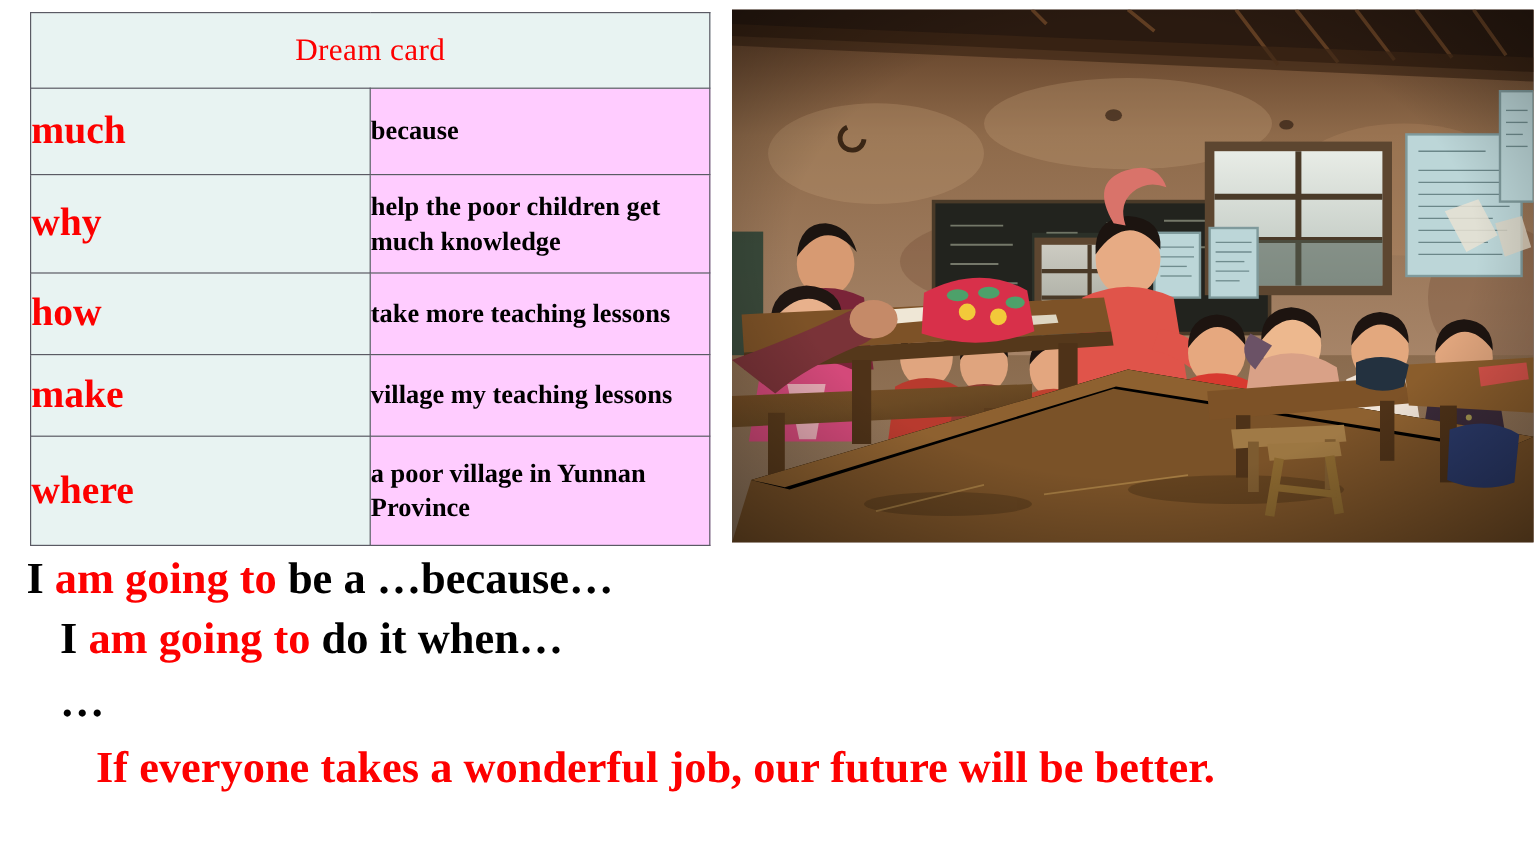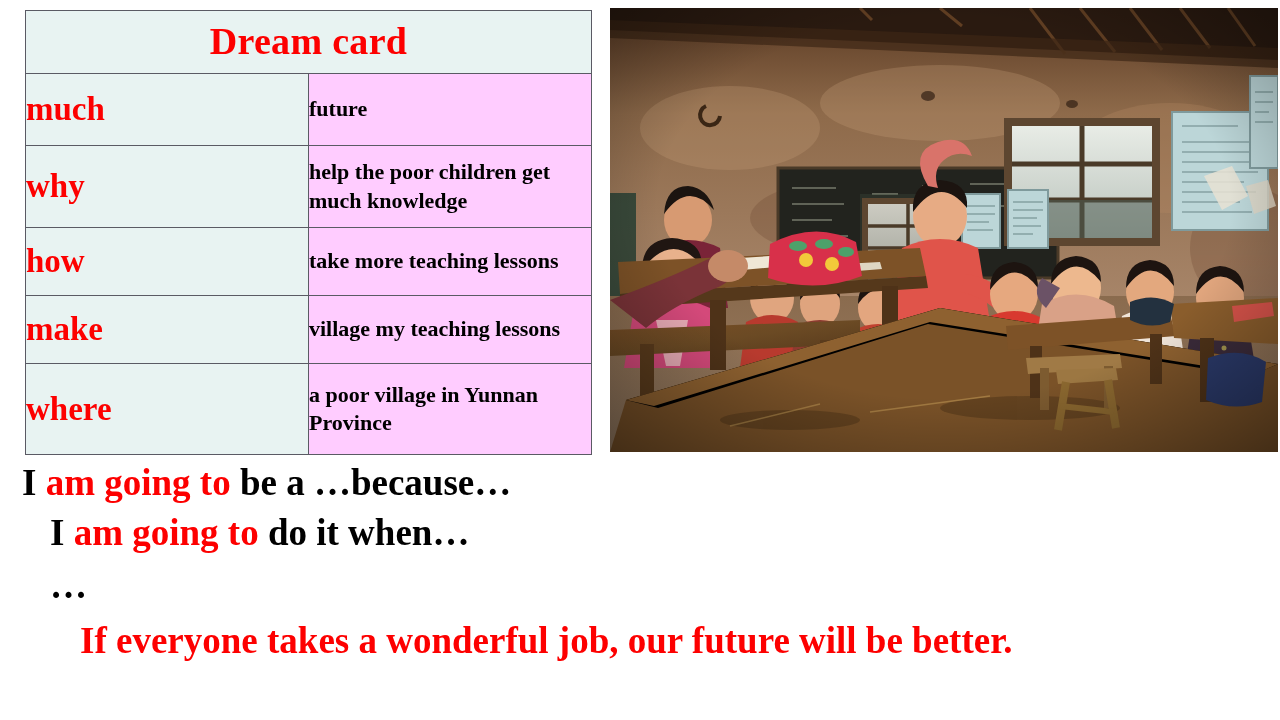--- a/index.html
+++ b/index.html
@@ -30,22 +30,22 @@
     padding: 0;
     vertical-align: middle;
   }
   .card-title-cell {
     background: #e8f3f2;
     text-align: center;
     height: 62px;
   }
   .card-title {
     color: #fd0000;
-    font-size: 38px;
-    font-weight: bold;
+    font-size: 26px;
+    font-weight: normal;
     line-height: 1.05;
     letter-spacing: .3px;
   }
   .key-cell {
     background: #e8f3f2;
     width: 168px;
     padding-left: 14px;
   }
   .key-text {
     color: #fd0000;
@@ -117,21 +117,21 @@
     <tr>
       <td class="card-title-cell" colspan="2">
         <span class="card-title">Dream card</span>
       </td>
     </tr>
     <tr class="r-what">
       <td class="key-cell">
         <span class="key-text">much</span>
       </td>
       <td class="val-cell">
-        <span class="val-text">future</span>
+        <span class="val-text">because</span>
       </td>
     </tr>
     <tr class="r-why">
       <td class="key-cell">
         <span class="key-text">why</span>
       </td>
       <td class="val-cell">
         <span class="val-text">help the poor children get much knowledge</span>
       </td>
     </tr>

